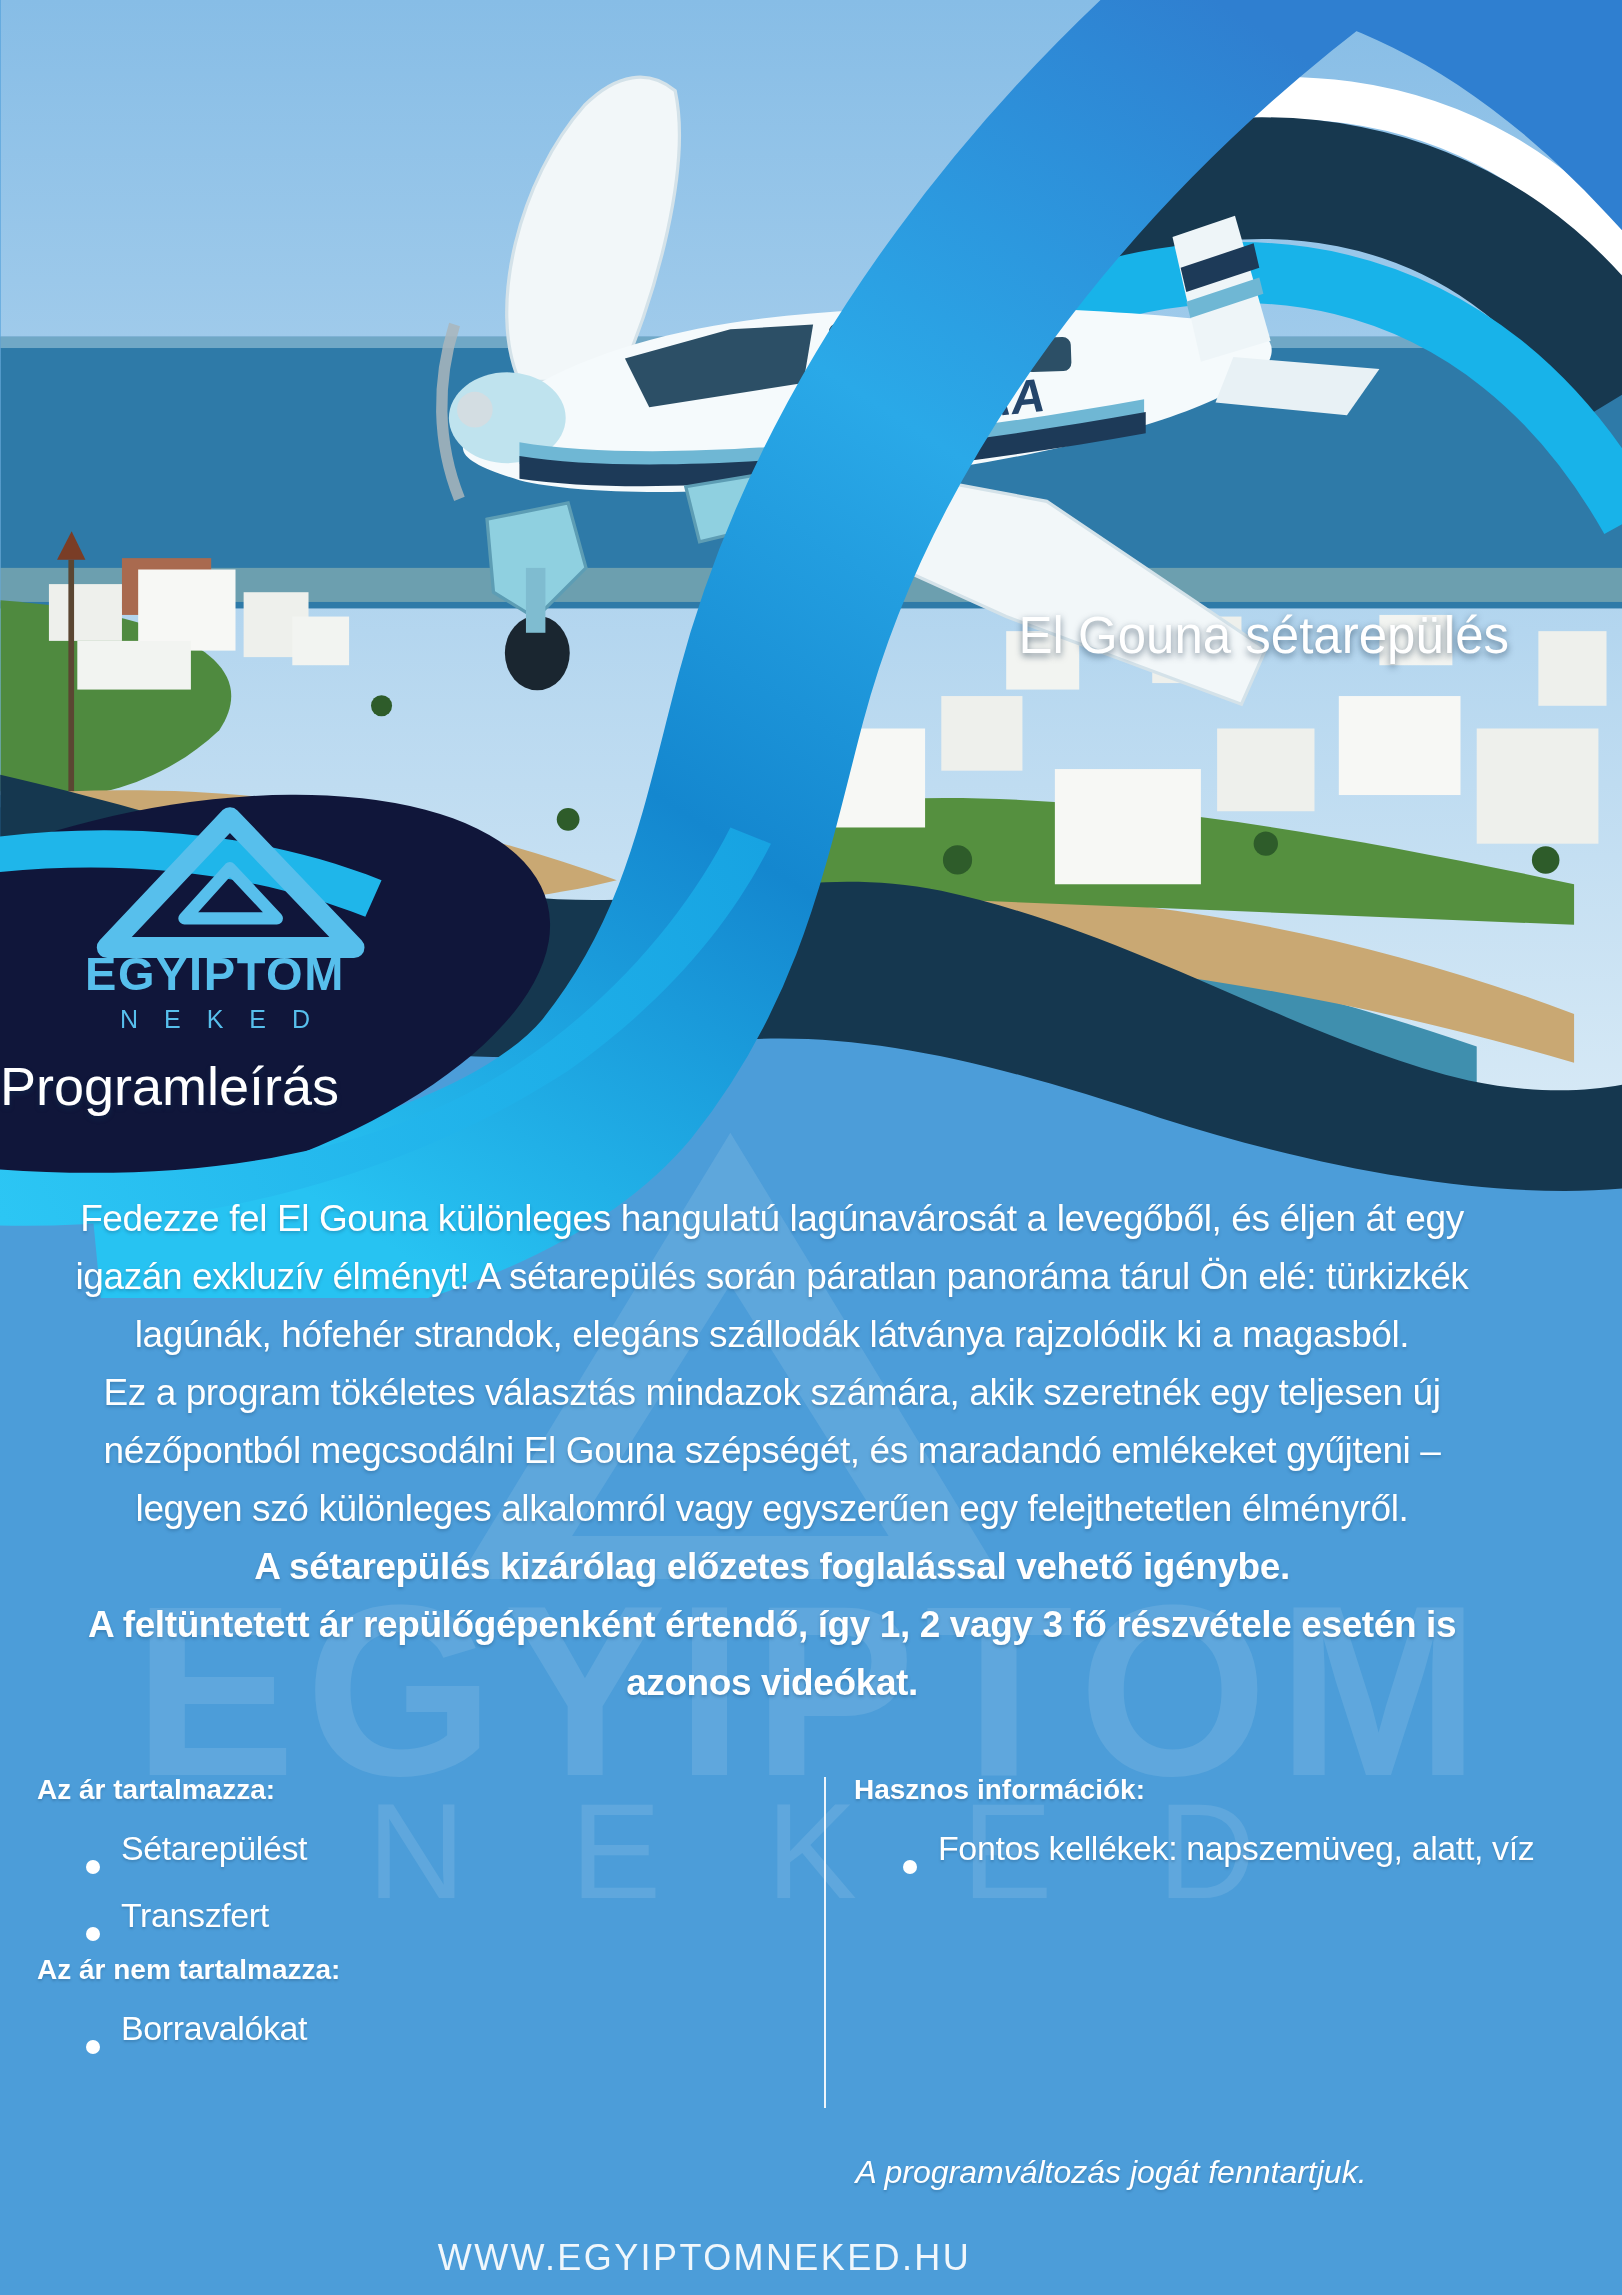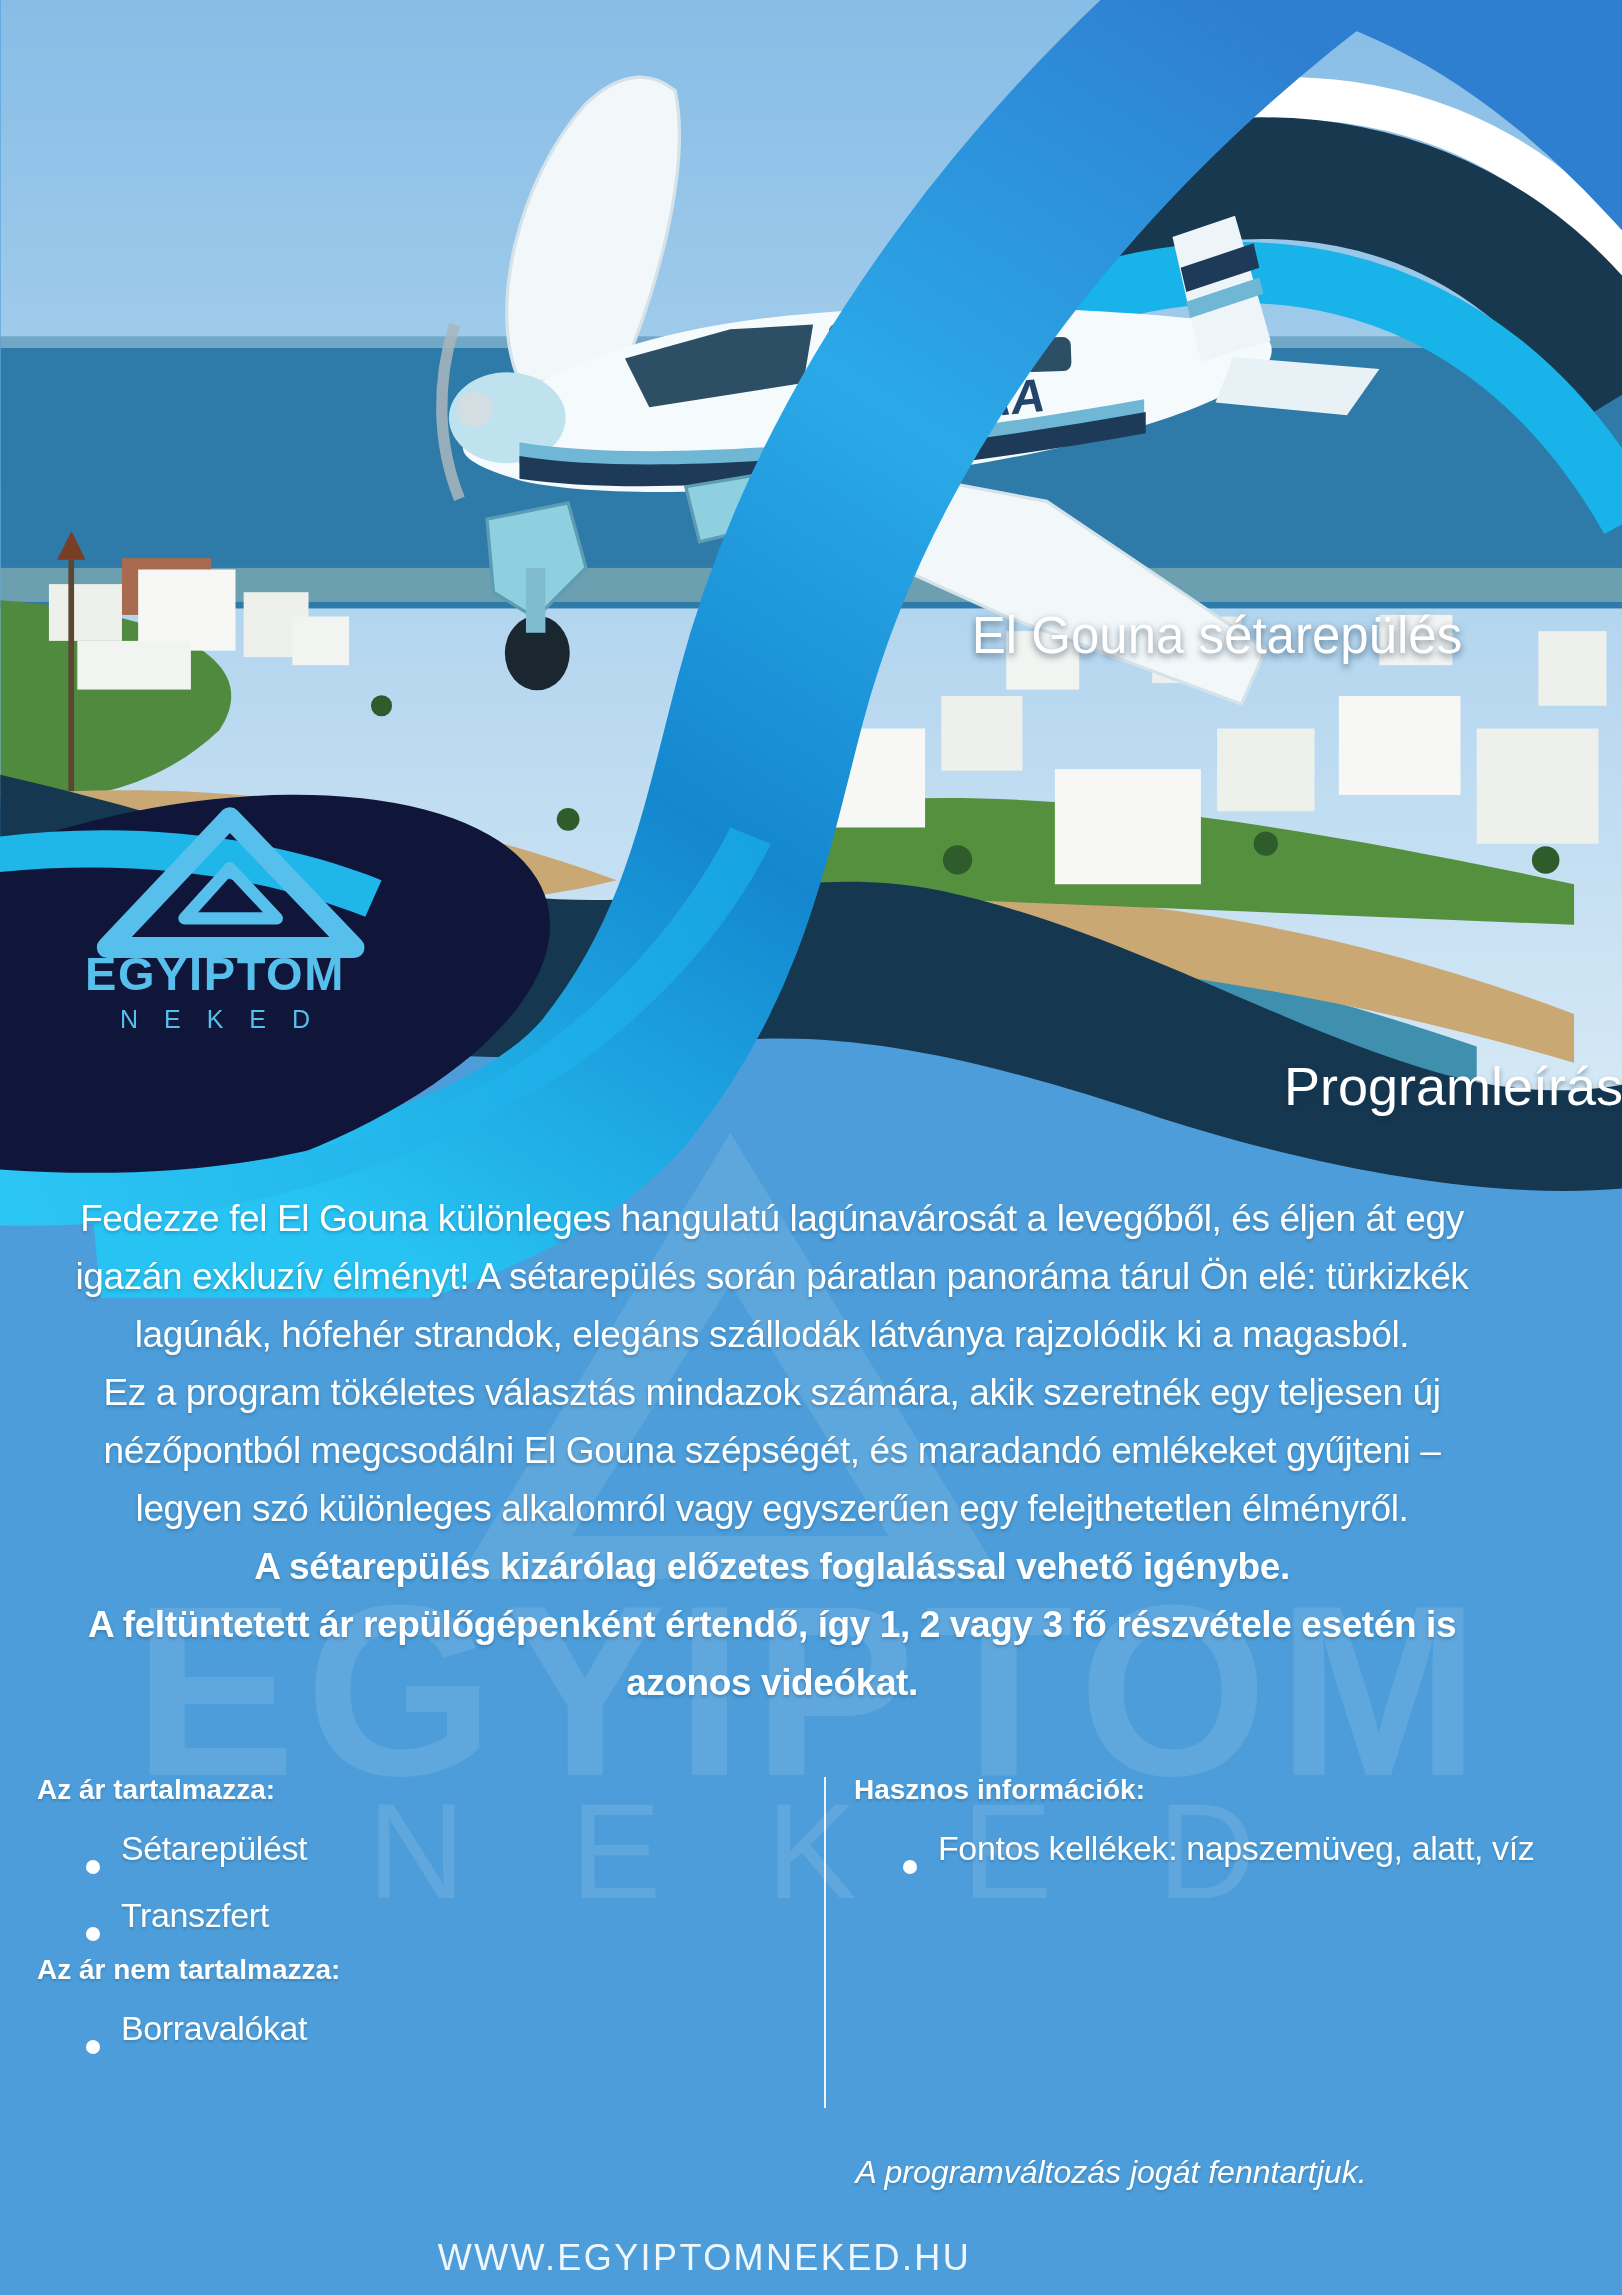--- a/index.html
+++ b/index.html
@@ -10,27 +10,27 @@
   
   #hero{z-index:1;top:0;left:0;}
   
   .wm{z-index:2;color:rgba(255,255,255,0.11);text-align:center;left:0;width:1623px;
       font-weight:700;white-space:nowrap;}
   #wm1{top:1551px;font-size:243px;letter-spacing:9.7px;}
   #wm2{top:1773px;font-size:136px;font-weight:400;letter-spacing:105px;text-indent:105px;}
   #wm-tri{z-index:2;top:1126px;left:0;}
   
   .txt{z-index:3;}
-  #hero-title{top:606px;left:925px;width:584px;text-align:center;font-size:51px;
+  #hero-title{top:606px;left:925px;width:584px;text-align:right;font-size:51px;
       text-shadow:0 3.2px 7.3px rgba(8,35,60,.55);white-space:nowrap;}
   #logo-name{top:946px;left:57px;width:316px;text-align:center;font-size:47px;
       font-weight:700;color:#57bfec;letter-spacing:1.6px;}
   #logo-sub{top:1005px;left:57px;width:316px;text-align:center;font-size:25px;
       color:#57bfec;letter-spacing:26px;text-indent:26px;}
-  #section-heading{top:1055px;left:0;width:1623px;text-align:right;font-size:54px;
+  #section-heading{top:1055px;left:0;width:1623px;text-align:left;font-size:54px;
       text-shadow:0 3.2px 5.7px rgba(15,50,85,.45);}
   #desc{top:1190px;left:0;width:1544px;text-align:center;font-size:37px;
       line-height:58px;letter-spacing:-0.4px;text-shadow:0 1.6px 3.2px rgba(20,60,95,.30);}
   #desc .b{font-weight:700;}
   
   .colhead{font-weight:700;font-size:28px;text-shadow:0 1.6px 2.4px rgba(20,60,95,.25);white-space:nowrap;}
   .bullet-row{display:flex;align-items:flex-end;font-size:34px;letter-spacing:-0.4px;
       line-height:52px;text-shadow:0 1.6px 2.4px rgba(20,60,95,.25);}
   .dot{flex:0 0 14px;width:14px;height:14px;border-radius:50%;background:#fff;
       margin:19.5px 21px 0 0;}

